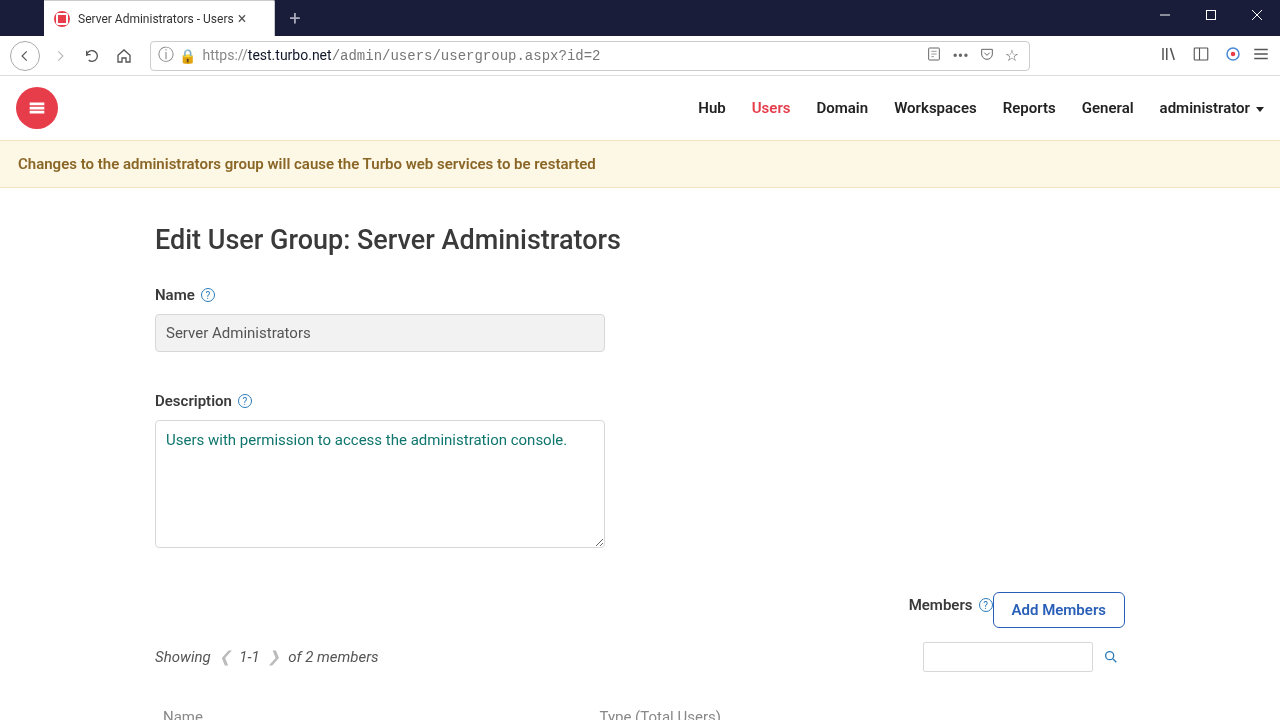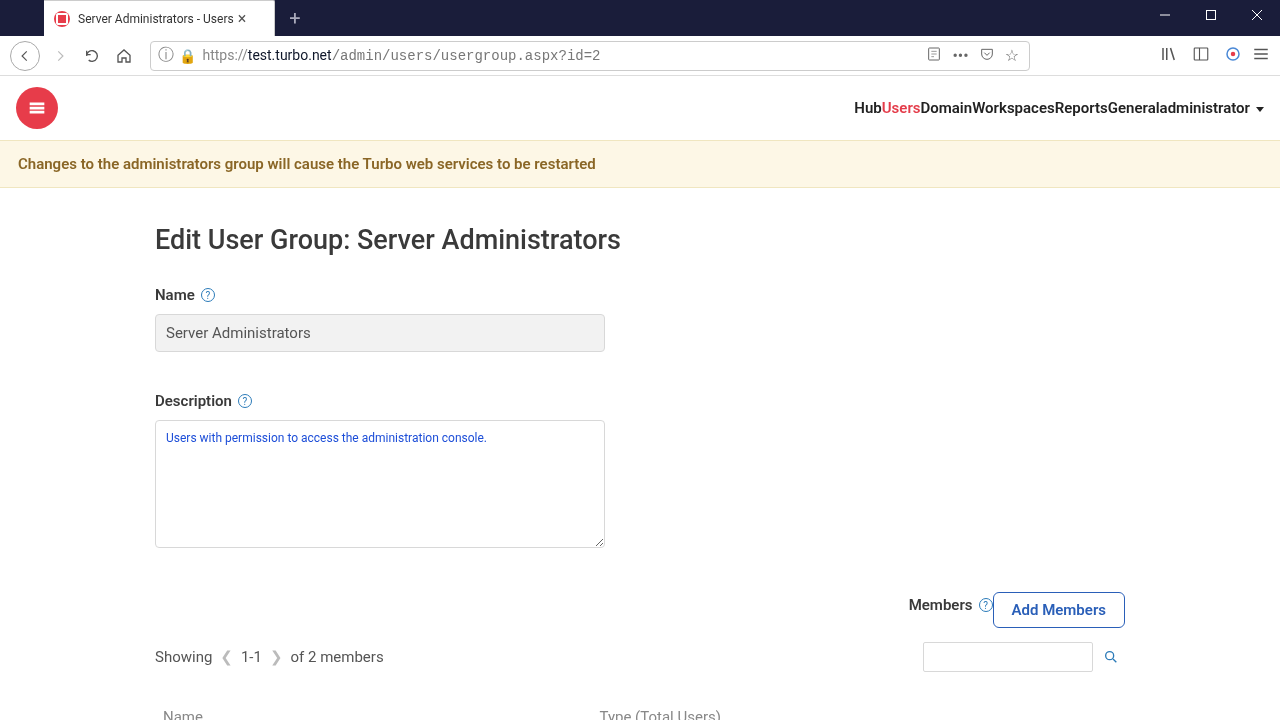--- a/index.html
+++ b/index.html
@@ -37,42 +37,42 @@
 .menu-btn { margin-left: 10px; cursor: pointer; color: #555; }
 
 
 .content { height: calc(720px - 36px - 40px); overflow-y: scroll; position: relative; }
 
 
 .app-header { height: 64px; display: flex; align-items: center; padding: 0 16px; background: #fff; }
 .logo { width: 42px; height: 42px; border-radius: 50%; background: #e73c4a; display: flex; align-items: center; justify-content: center; }
 .logo svg { width: 22px; height: 22px; }
 .app-spacer { flex: 1; }
-.nav { display: flex; align-items: center; }
+.nav { display: flex; gap: 26px; align-items: center; }
 .nav-item { font-size: 15px; font-weight: 600; color: #222; cursor: pointer; }
 .nav-item.active { color: #e43c4a; }
 .nav-item.dropdown::after { content: ""; display: inline-block; margin-left: 6px; border-left: 4px solid transparent; border-right: 4px solid transparent; border-top: 5px solid #222; vertical-align: middle; }
 
 
 .banner { background: #fdf7e6; border-top: 1px solid #f0e6c0; border-bottom: 1px solid #f0e6c0; padding: 14px 18px; color: #8a6626; font-size: 15px; font-weight: 600; }
 
 
 .form-wrap { max-width: 970px; margin: 0 auto; padding: 36px 0 20px 0; }
 .page-title { font-size: 27px; font-weight: 500; color: #3a3a3a; margin-bottom: 30px; }
 .field { margin-bottom: 40px; }
 .field-label { font-size: 15px; font-weight: 600; color: #3a3a3a; margin-bottom: 10px; display: flex; align-items: center; gap: 6px; }
 .help-icon { width: 14px; height: 14px; border: 1px solid #2a7ab8; border-radius: 50%; display: inline-flex; align-items: center; justify-content: center; font-size: 10px; color: #2a7ab8; cursor: pointer; font-weight: normal; }
 .text-input { width: 450px; height: 38px; border: 1px solid #d8d8d8; background: #f2f2f2; border-radius: 4px; padding: 16px 10px; font-size: 15px; color: #555; }
-.textarea { width: 450px; height: 128px; border: 1px solid #d8d8d8; border-radius: 4px; padding: 10px; font-size: 12px; color: #1d4ed8; resize: both; }
+.textarea { width: 450px; height: 128px; border: 1px solid #d8d8d8; border-radius: 4px; padding: 10px; font-size: 15px; color: #0f766e; resize: both; }
 
 
 .members-head { display: flex; align-items: center; justify-content: flex-end; margin-bottom: 14px; }
 .add-btn { border: 1px solid #2a5fb8; color: #2a5fb8; background: #fff; border-radius: 6px; padding: 8px 18px; font-size: 15px; font-weight: 600; cursor: pointer; }
 .members-toolbar { display: flex; align-items: center; justify-content: space-between; font-size: 15px; color: #555; }
-.paging { display: flex; align-items: center; gap: 8px; }
+.paging { display: flex; align-items: center; gap: 8px; font-style: italic; }
 .pager-arrow { color: #bbb; cursor: pointer; }
 .search-box { display: flex; align-items: center; }
 .search-input { width: 170px; height: 30px; border: 1px solid #d8d8d8; border-radius: 2px; padding: 0 6px; }
 .search-btn { width: 28px; height: 30px; display: flex; align-items: center; justify-content: center; color: #2a7ab8; cursor: pointer; margin-left: 4px; }
 
 .table { width: 100%; margin-top: 24px; border-collapse: collapse; }
 .table th { text-align: left; font-size: 15px; font-weight: 400; color: #888; padding: 12px 8px; border-bottom: 1px solid #e2e2e2; }
 .col-name { width: 45%; }
 .col-type { width: 55%; }
 

